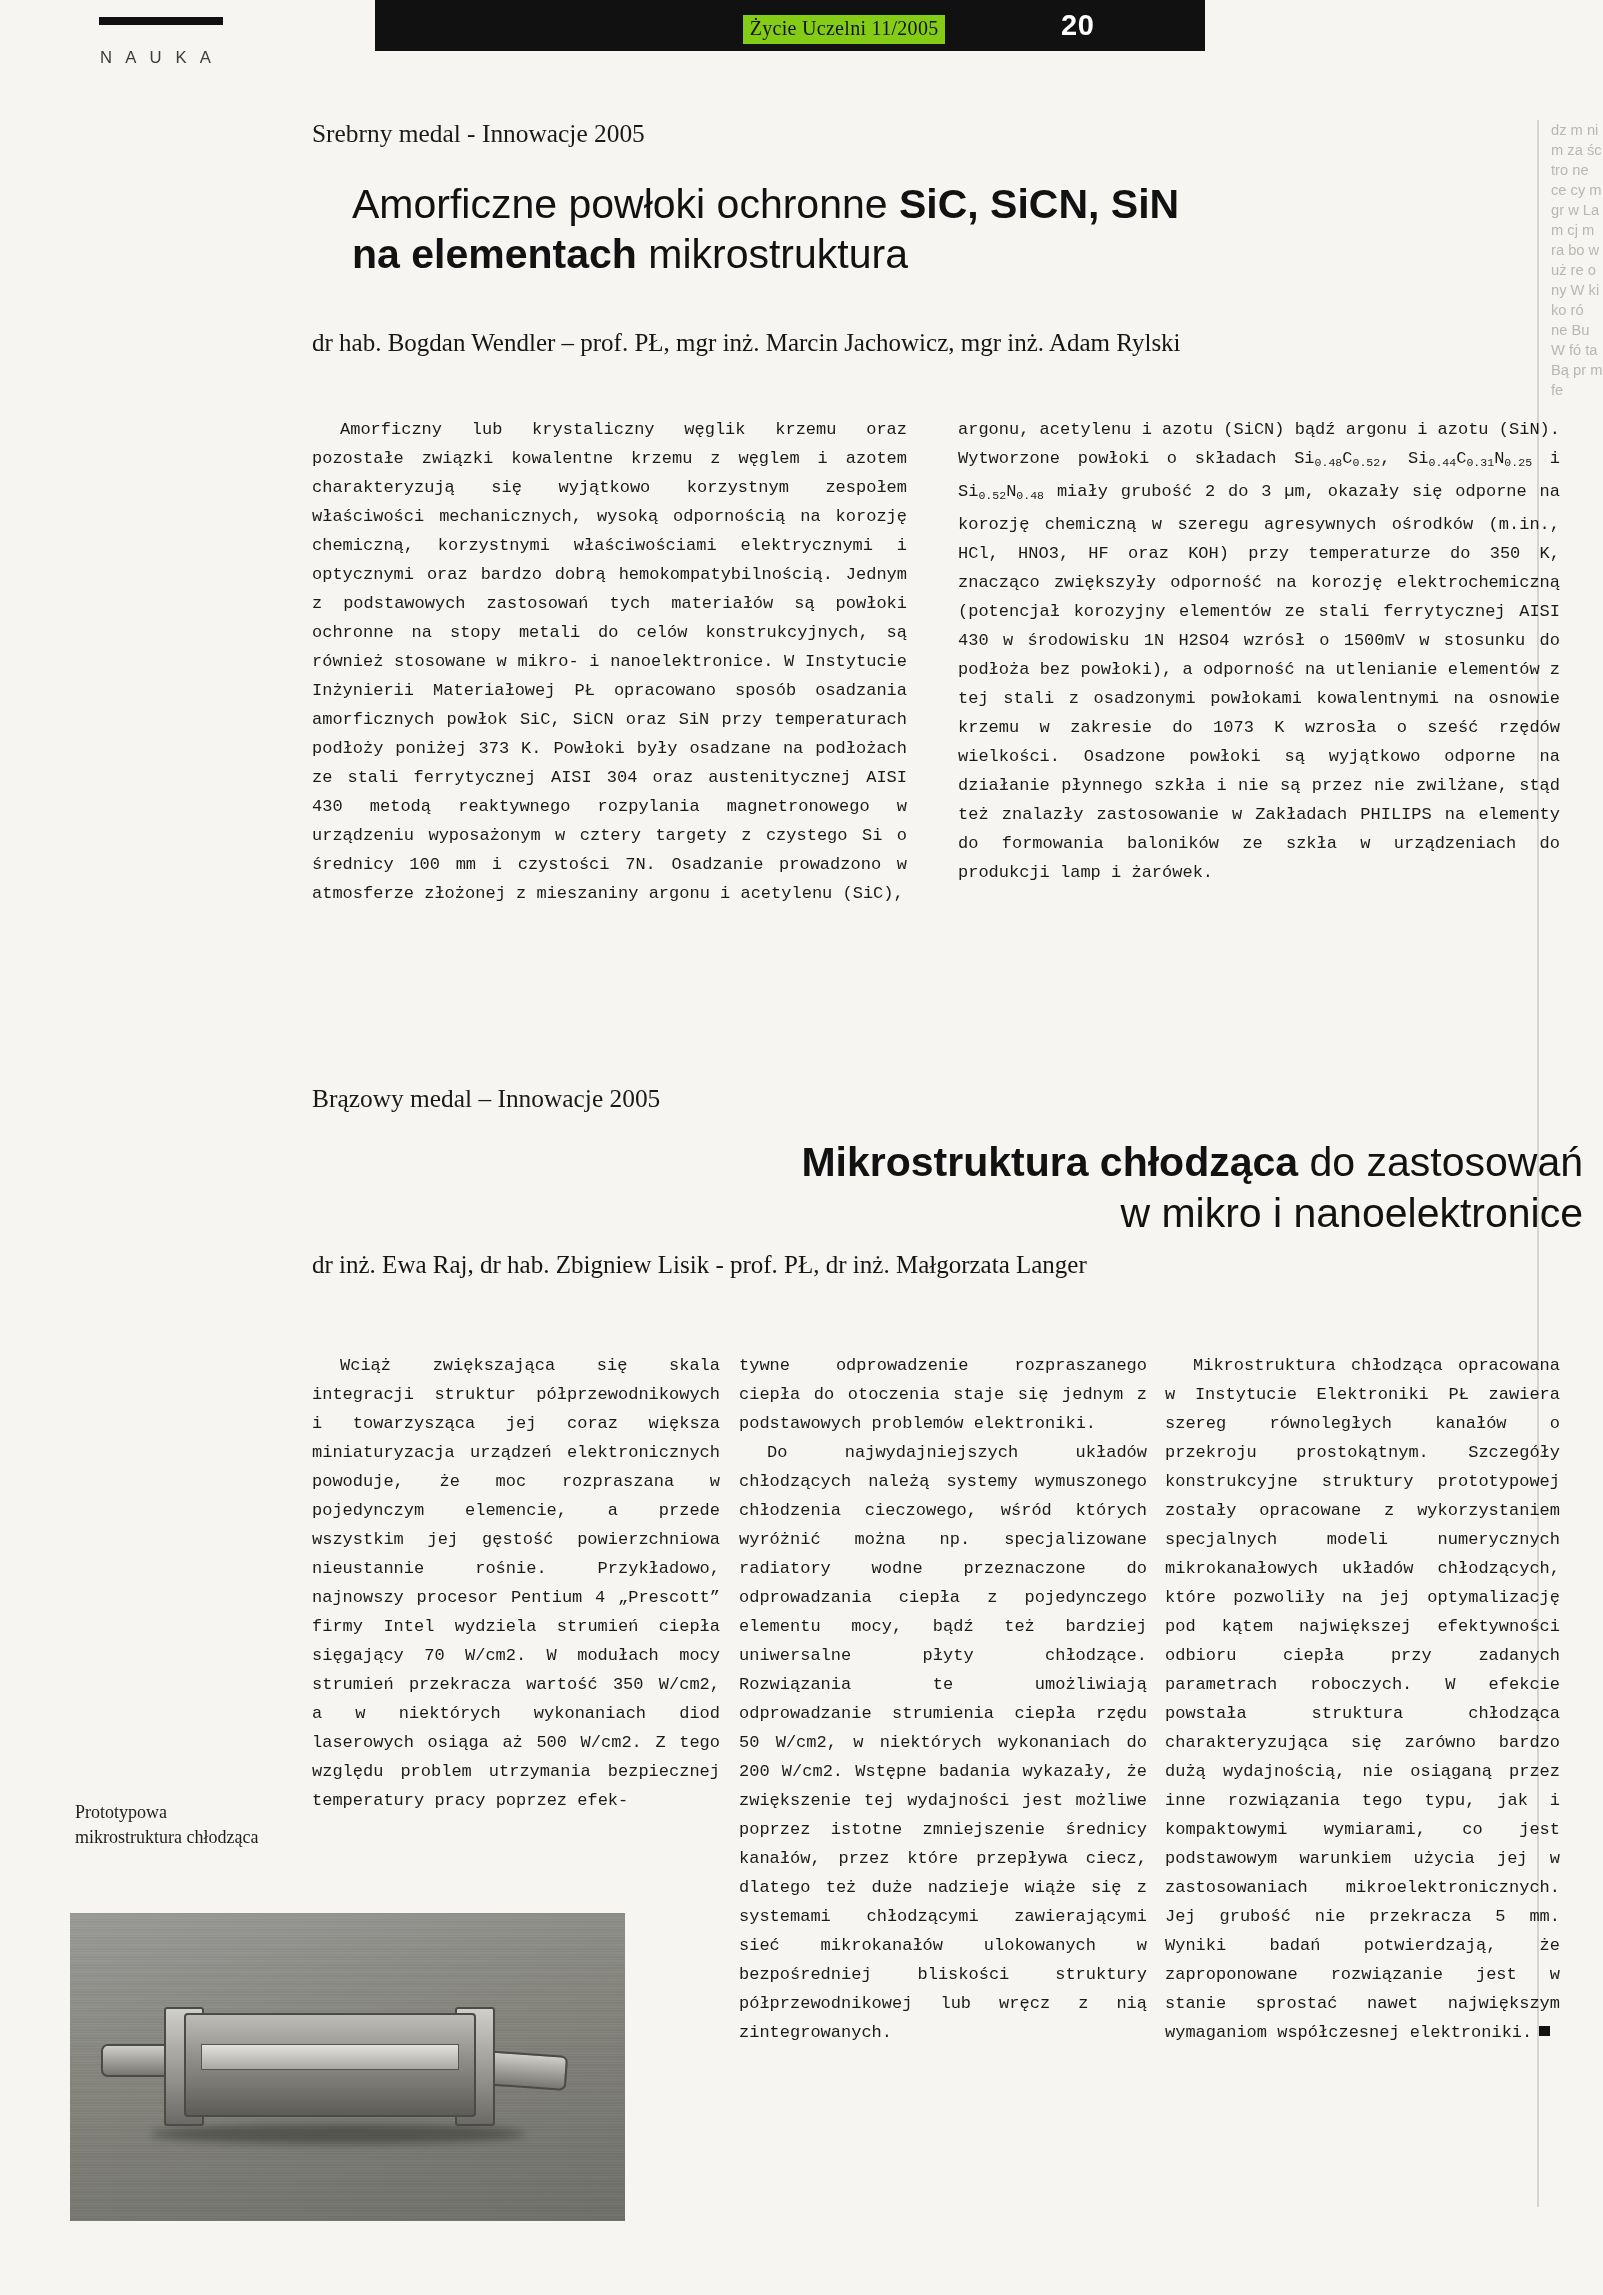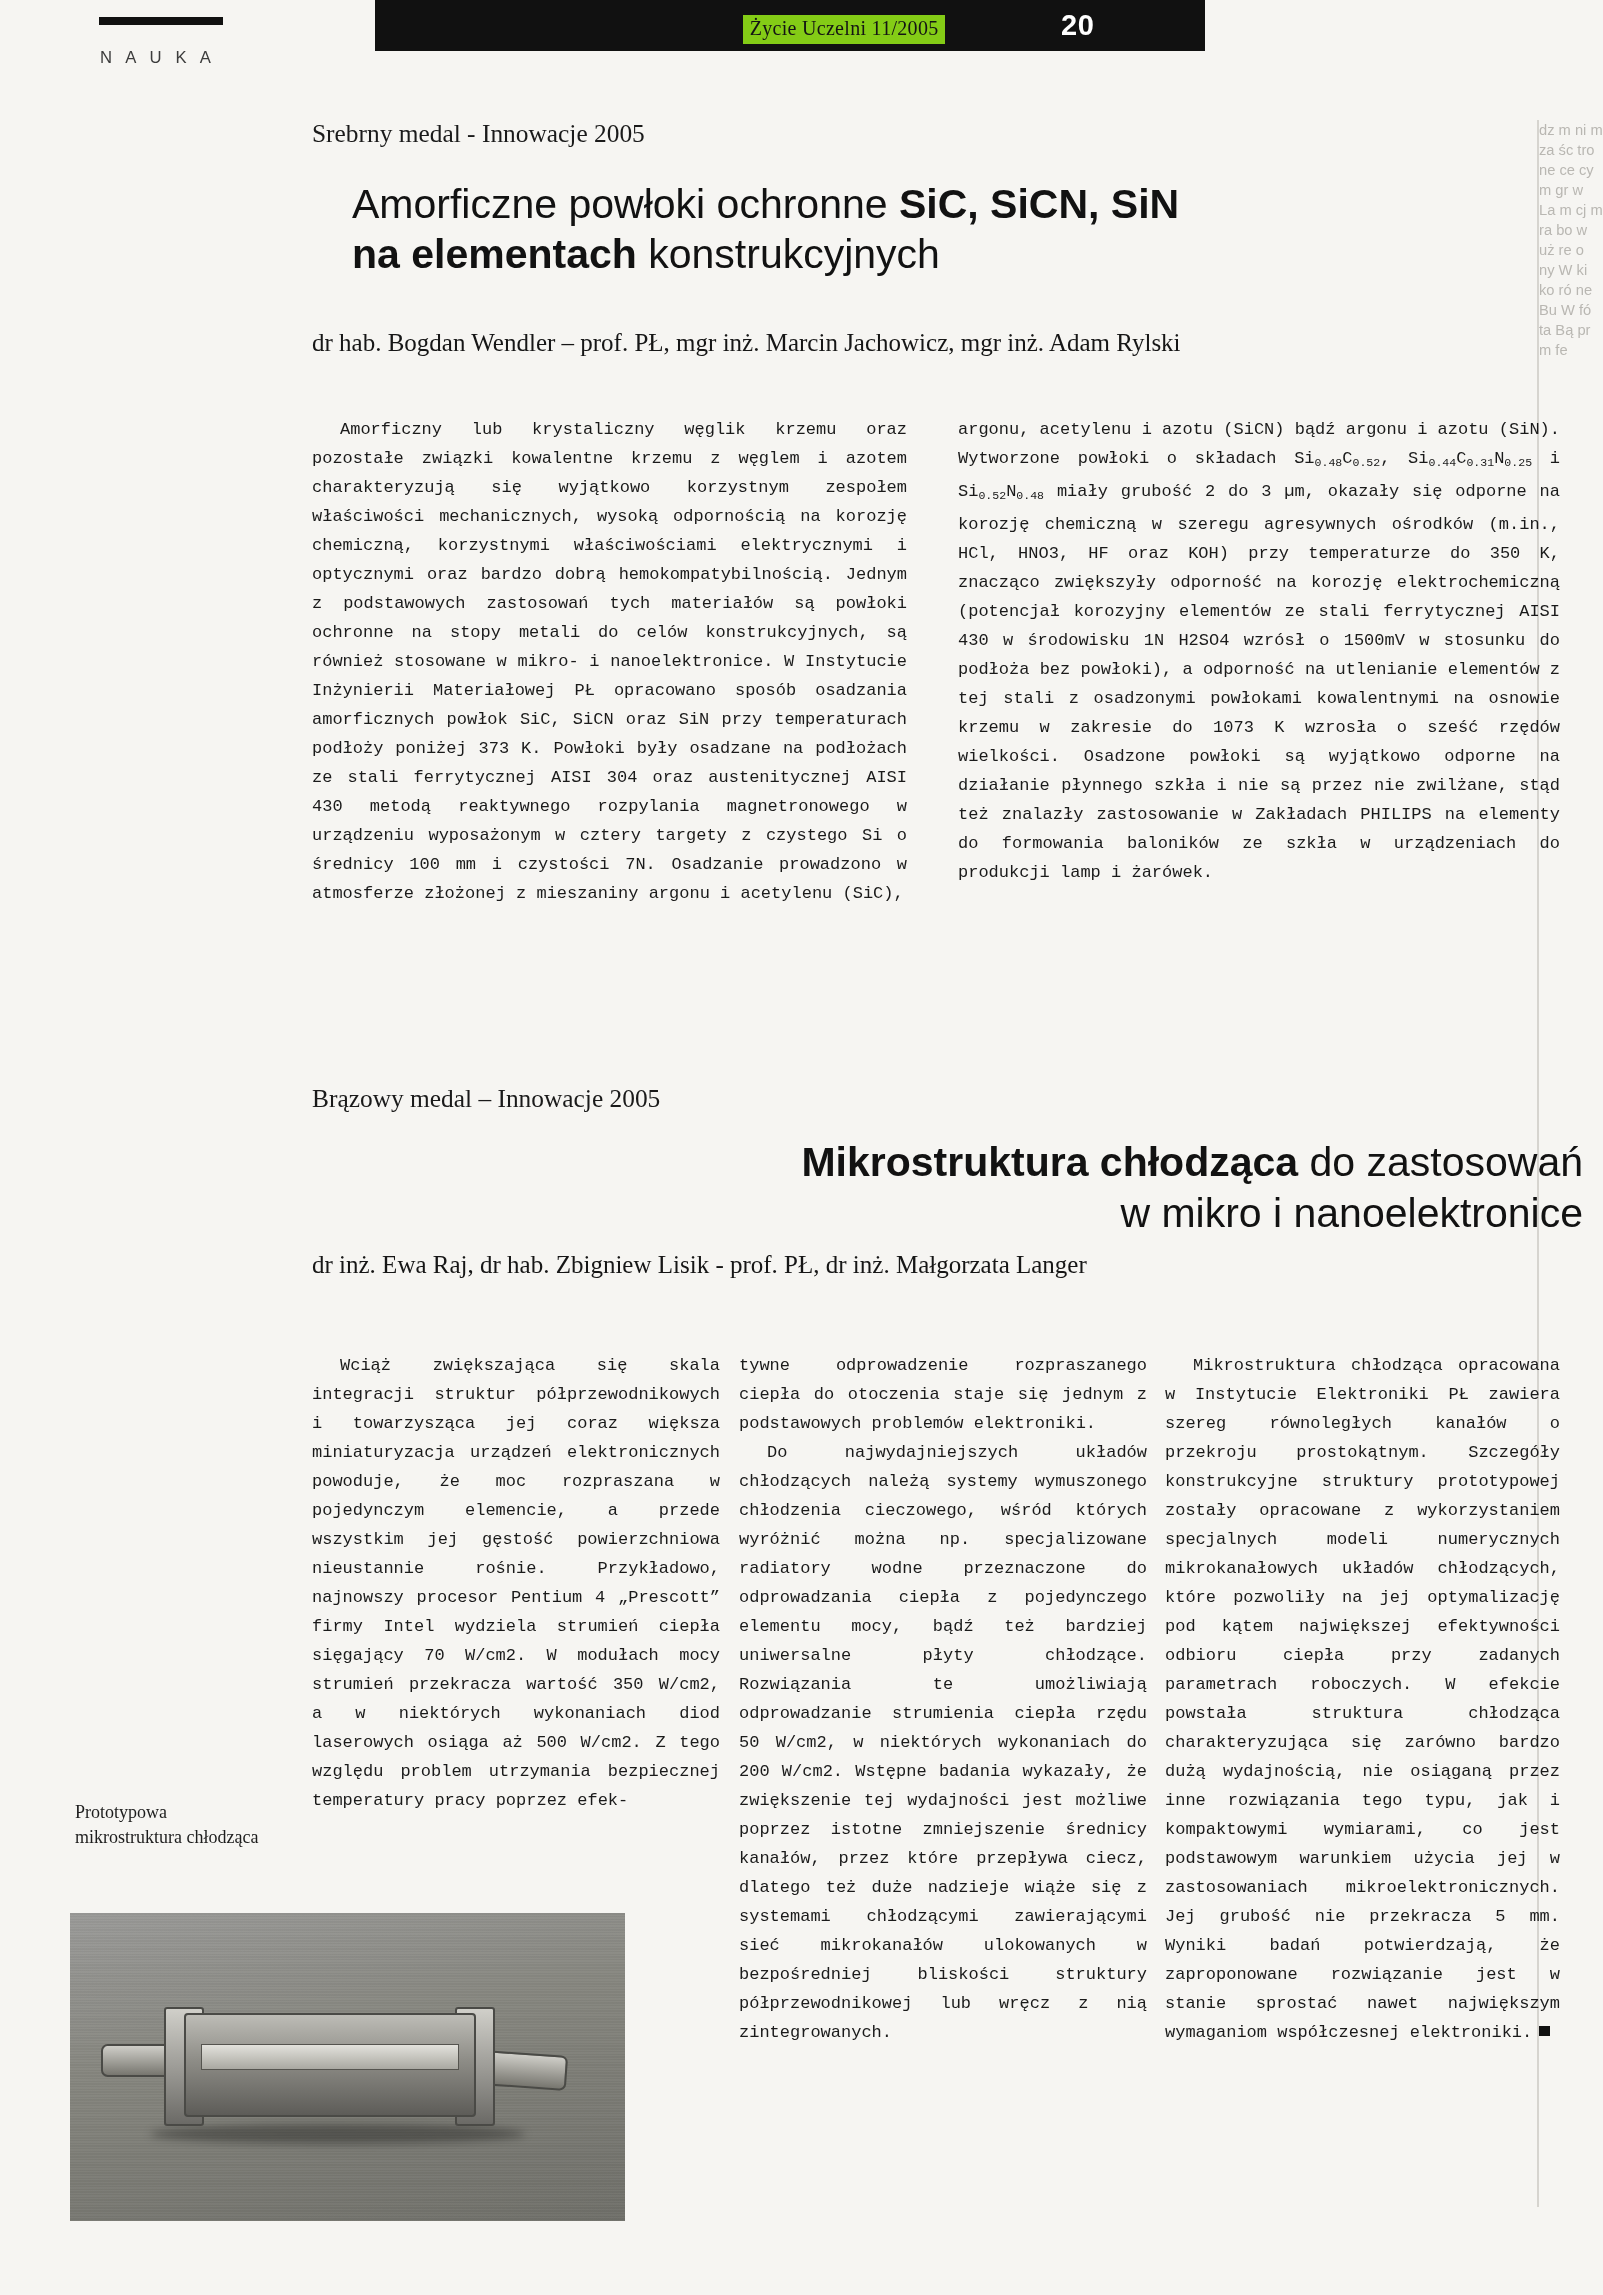--- a/index.html
+++ b/index.html
@@ -76,21 +76,21 @@
     position: absolute;
     right: 0;
     top: 120px;
     width: 64px;
     height: 2087px;
     color: #b9b7b2;
     font-size: 14.7px;
     line-height: 20px;
     overflow: hidden;
     font-family: "Liberation Sans", sans-serif;
-    padding-left: 0;
+    padding-left: 12px;
     box-sizing: border-box;
   }
   .ghost-rule {
     position: absolute;
     right: 64px;
     top: 120px;
     width: 2px;
     height: 2087px;
     background: #d6d4cf;
   }
@@ -283,21 +283,21 @@
   <div class="header-journal">Życie Uczelni 11/2005</div>
   <div class="page-number">20</div>
 
   <div class="ghost-rule"></div>
   <div class="ghost-col">dz m ni m za śc tro ne ce cy m gr w La m cj m ra bo w uż re o ny W ki ko ró ne Bu W fó ta Bą pr m fe</div>
 
   <div class="a1-kicker">Srebrny medal - Innowacje 2005</div>
 
   <div class="a1-title">
     <span>Amorficzne powłoki ochronne </span><b>SiC, SiCN, SiN</b><br>
-    <b>na elementach </b><span>konstrukcyjnych</span>
+    <b>na elementach </b><span>mikrostruktura</span>
   </div>
 
   <div class="a1-authors">dr hab. Bogdan Wendler – prof. PŁ, mgr inż. Marcin Jachowicz, mgr inż. Adam Rylski</div>
 
   <div class="col" id="a1-col1">
     <p class="indent">Amorficzny lub krystaliczny węglik krzemu oraz pozostałe związki kowalentne krzemu z węglem i azotem charakteryzują się wyjątkowo korzystnym zespołem właściwości mechanicznych, wysoką odpornością na korozję chemiczną, korzystnymi właściwościami elektrycznymi i optycznymi oraz bardzo dobrą hemokompatybilnością. Jednym z podstawowych zastosowań tych materiałów są powłoki ochronne na stopy metali do celów konstrukcyjnych, są również stosowane w mikro- i nanoelektronice. W Instytucie Inżynierii Materiałowej PŁ opracowano sposób osadzania amorficznych powłok SiC, SiCN oraz SiN przy temperaturach podłoży poniżej 373 K. Powłoki były osadzane na podłożach ze stali ferrytycznej AISI 304 oraz austenitycznej AISI 430 metodą reaktywnego rozpylania magnetronowego w urządzeniu wyposażonym w cztery targety z czystego Si o średnicy 100 mm i czystości 7N. Osadzanie prowadzono w atmosferze złożonej z mieszaniny argonu i acetylenu (SiC),</p>
   </div>
 
   <div class="col" id="a1-col2">
     <p>

